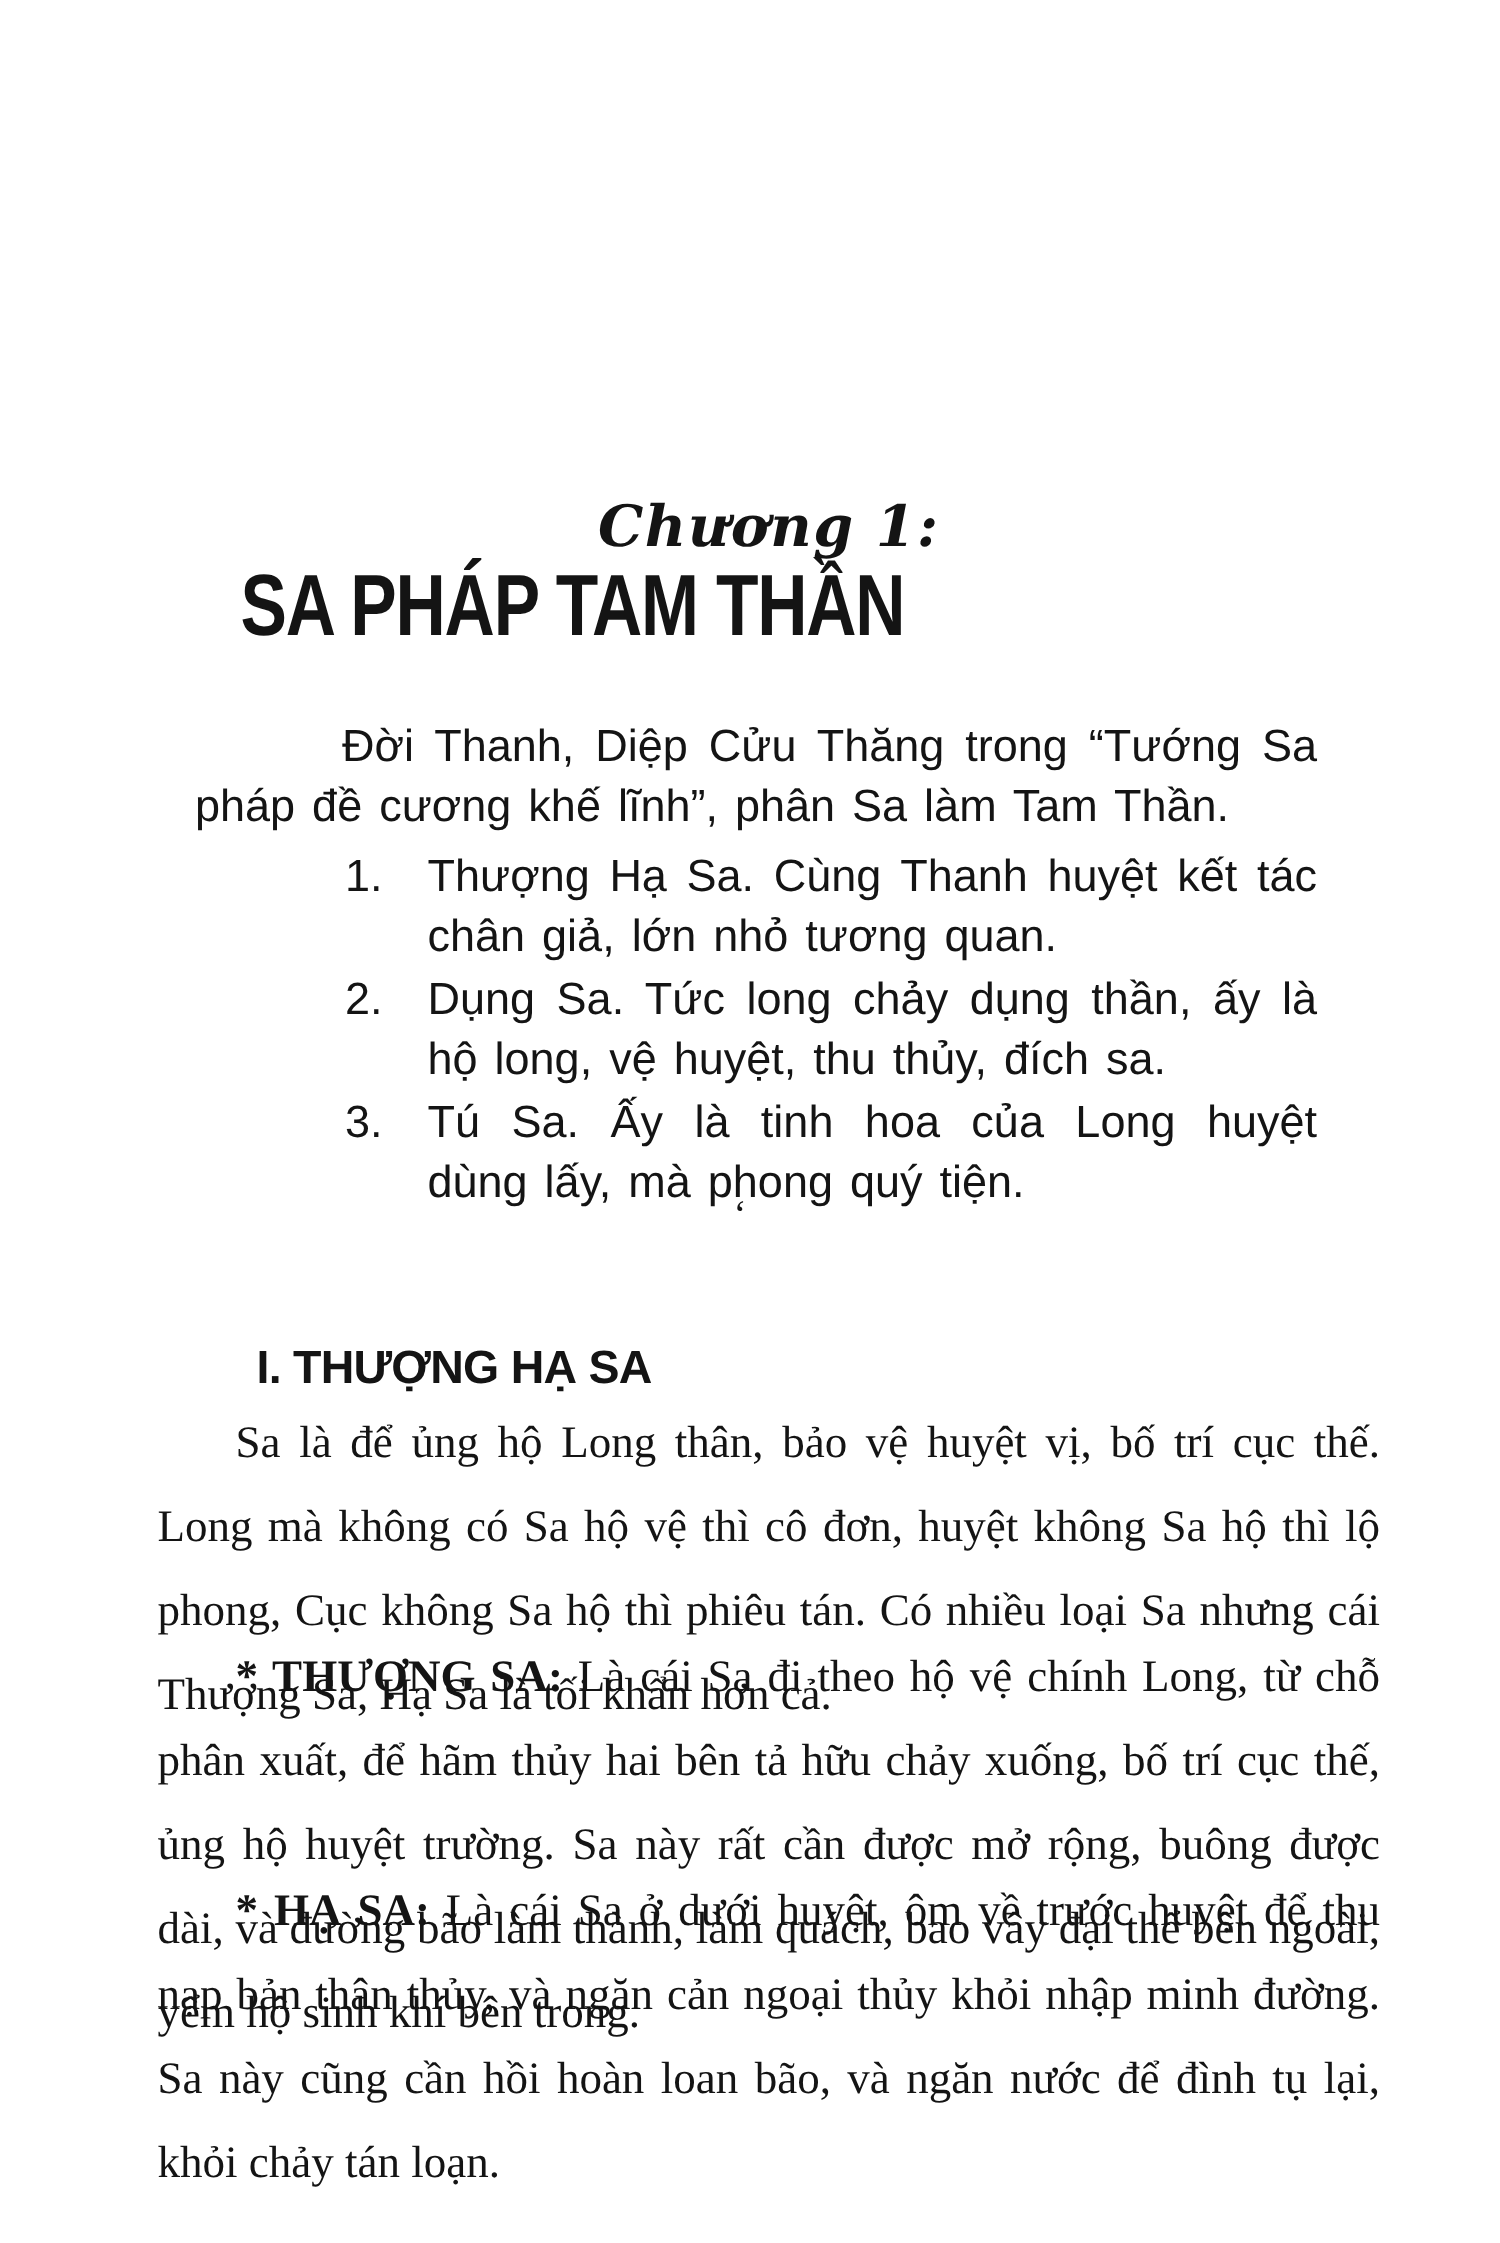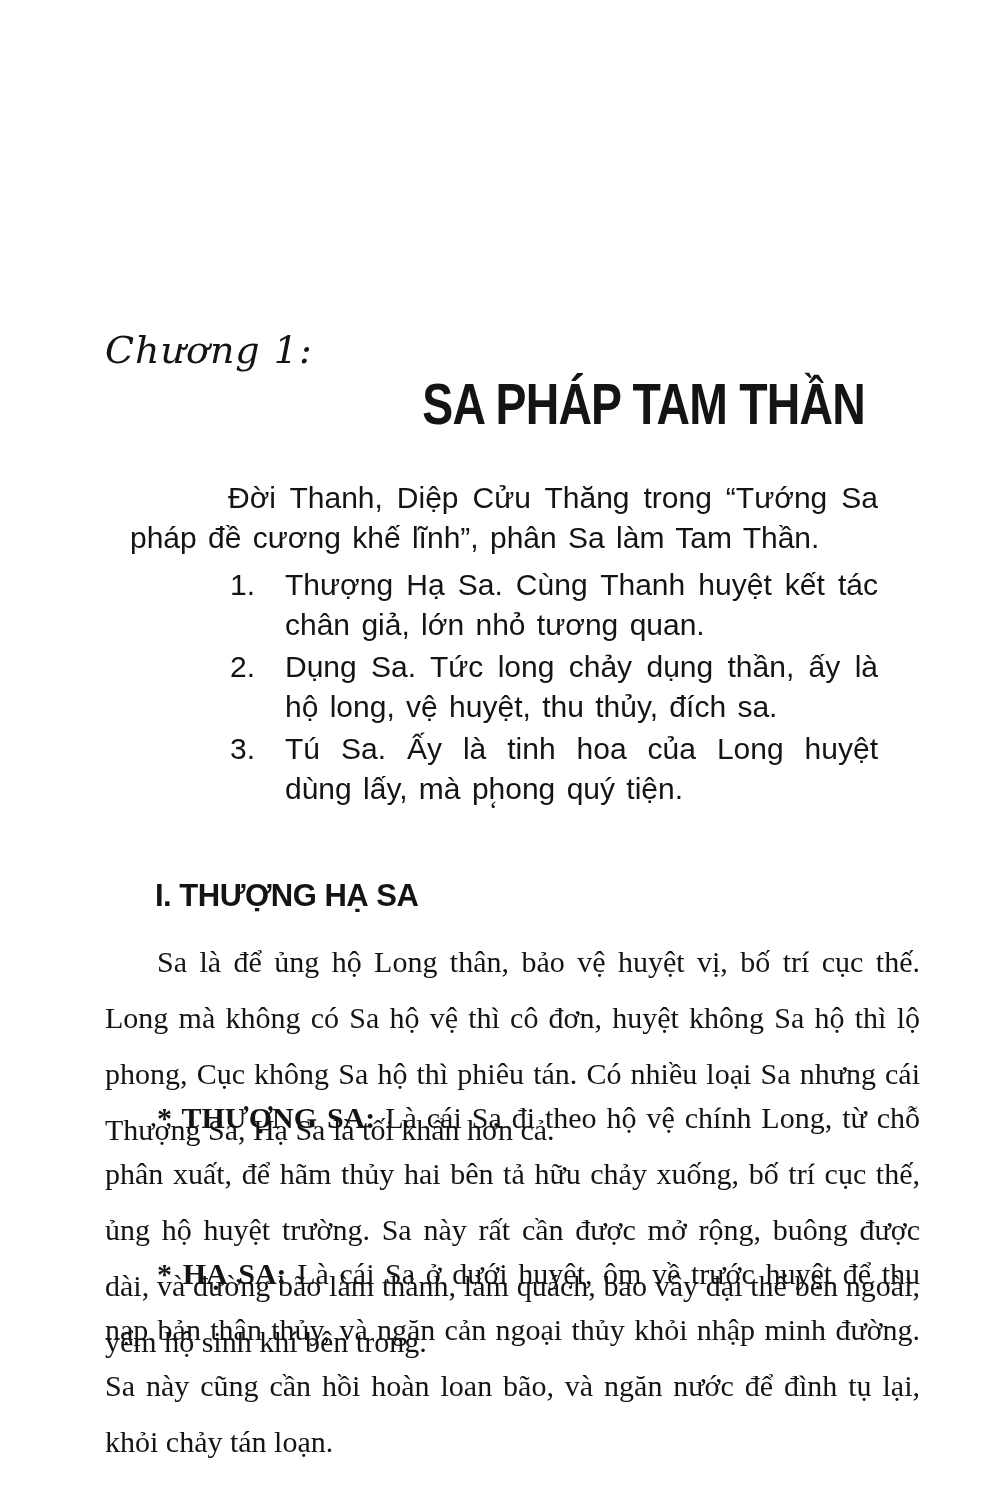--- a/index.html
+++ b/index.html
@@ -12,35 +12,35 @@
     color: #141414;
     overflow: hidden;
     font-family: "Liberation Serif", serif;
   }
   
   .chapter-label {
     position: absolute;
     top: 328px;
     left: 105px;
     width: 815px;
-    text-align: left;
+    text-align: center;
     font-family: "DejaVu Serif", serif;
     font-style: italic;
-    font-weight: 400;
+    font-weight: 700;
     font-size: 38px;
     letter-spacing: 1px;
   }
   
   .chapter-title {
     position: absolute;
     top: 374px;
     left: 105px;
     width: 815px;
     margin: 0;
-    text-align: right;
+    text-align: left;
     font-family: "Liberation Sans", sans-serif;
     font-weight: 700;
     font-size: 58px;
     line-height: 1.05;
     white-space: nowrap;
   }
   .chapter-title .squeeze {
     display: inline-block;
     transform: scaleX(0.80);
     transform-origin: 50% 50%;
@@ -84,21 +84,21 @@
     top: 795px;
     left: 489px;
     font-size: 26px;
     font-family: "Liberation Serif", serif;
   }
   
   .section-heading {
     position: absolute;
     top: 878px;
     left: 155px;
-    margin: 0;
+    margin: 16px;
     font-family: "Liberation Sans", sans-serif;
     font-weight: 700;
     font-size: 31px;
     letter-spacing: -0.5px;
   }
   .body-para {
     position: absolute;
     left: 105px;
     width: 815px;
     margin: 0;

